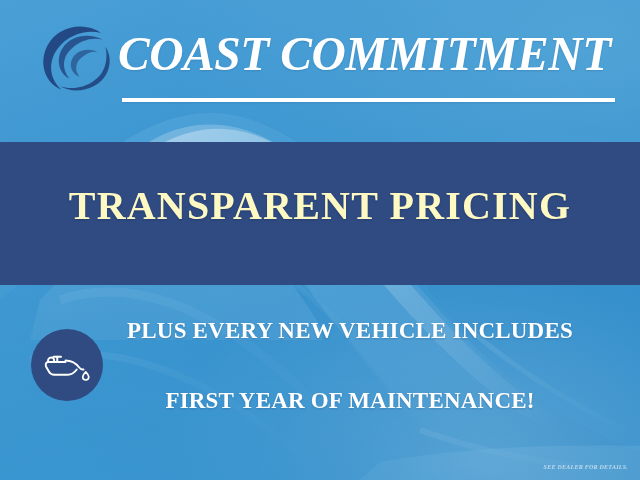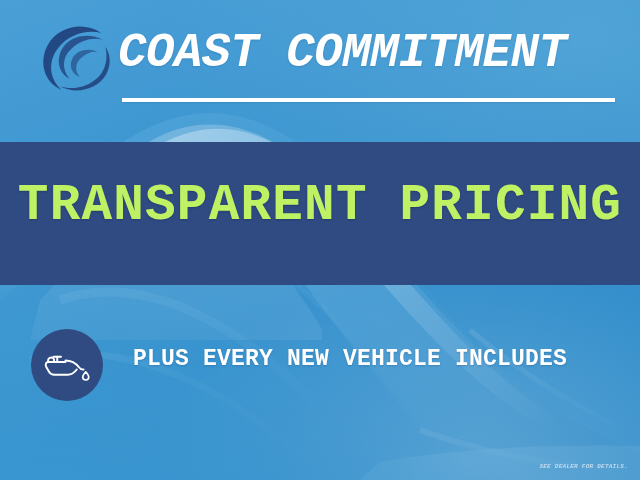--- a/index.html
+++ b/index.html
@@ -5,21 +5,21 @@
   html, body {
     margin: 0;
     padding: 0;
     background: #ffffff;
   }
   #banner {
     position: relative;
     width: 640px;
     height: 480px;
     overflow: hidden;
-    font-family: Liberation Mono, monospace;
+    font-family: Liberation Serif, serif;
     background: #3d96d1;
     user-select: none;
   }
 
   
   .bg-layer {
     position: absolute;
     inset: 0;
     width: 100%;
     height: 100%;
@@ -85,22 +85,22 @@
     top: 142px;
     width: 640px;
     height: 143px;
     background: #2f4b82;
     display: flex;
     flex-direction: column;
     align-items: center;
     justify-content: center;
   }
   .band-line {
-    color: #bef264;
-    font-size: 51px;
+    color: #fef9c3;
+    font-size: 40px;
     font-weight: bold;
     line-height: 1.0;
     letter-spacing: 1.2px;
     white-space: nowrap;
     text-shadow: 0 1px 2px rgba(10,30,70,0.30);
     text-align: center;
   }
   .band-line.l1 { margin-bottom: 16px; }
 
   
@@ -254,18 +254,19 @@
           <path d="M19,20 L19,13"></path>
           <path d="M14,13 L24,13"></path>
         </g>
 
         <path d="M57,33 C57,33 61,37.6 61,40.1 C61,42.3 59.2,44 57,44 C54.8,44 53,42.3 53,40.1 C53,37.6 57,33 57,33 Z" fill="none" stroke="#ffffff" stroke-width="2.2" stroke-linejoin="round"></path>
       </svg>
     </div>
 
     <div class="promo-text">
       <div class="promo-line p1">PLUS EVERY NEW VEHICLE INCLUDES</div>
+      <div class="promo-line p2">FIRST YEAR OF MAINTENANCE!</div>
     </div>
   </div>
 
   <div class="fine-print">SEE DEALER FOR DETAILS.</div>
 
 </div>
 
 </body></html>

